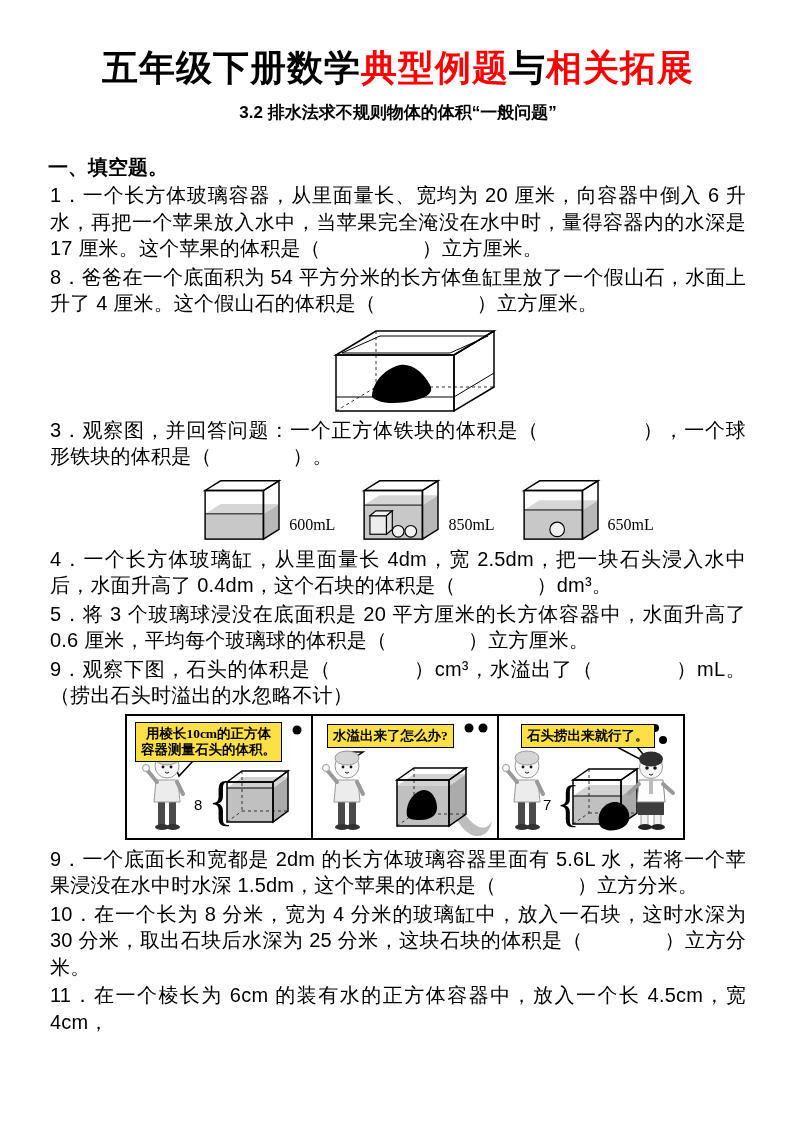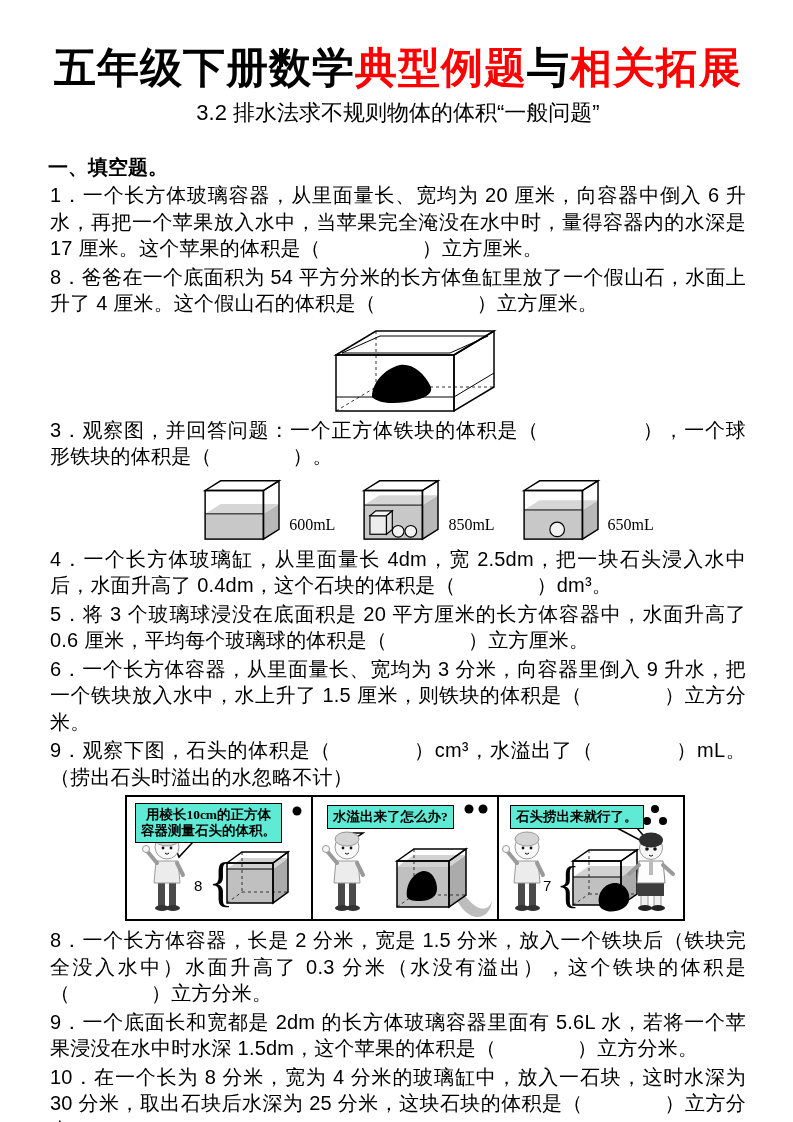--- a/index.html
+++ b/index.html
@@ -1,41 +1,41 @@
 <!DOCTYPE html>
 <html><head>
 <meta charset="utf-8">
 <style>
   html,body{margin:0;padding:0;}
   body{
     width:793px;height:1122px;overflow:hidden;background:#ffffff;
     font-family:"Liberation Sans","DejaVu Sans",sans-serif;color:#000;
   }
   .page{padding:46px 45px 0 48px;}
-  .title{text-align:center;font-size:42px;font-weight:bold;line-height:44px;letter-spacing:1px;white-space:nowrap;}
+  .title{text-align:center;font-size:36px;font-weight:bold;line-height:44px;letter-spacing:1px;white-space:nowrap;}
   .title .red{color:#ff0000;}
-  .subtitle{text-align:center;font-size:22px;line-height:30px;margin-top:8px;}
+  .subtitle{text-align:center;font-size:17px;line-height:30px;margin-top:8px;font-weight:bold;}
   .section{font-size:20px;line-height:26px;margin-top:26px;font-weight:bold;}
   p.q{font-size:20px;line-height:26.5px;margin:2px;text-align:justify;letter-spacing:0.2px;}
 
   
   .fig-tank{text-align:center;padding-left:50px;margin:2px 0 0 0;height:96px;}
 
   
   .fig-beakers{display:flex;justify-content:center;align-items:flex-end;gap:26px;padding-left:60px;margin:3px 0 3px 0;height:70px;}
   .beaker-unit{display:flex;align-items:flex-end;}
   .beaker-label{font-family:"Liberation Serif","DejaVu Serif",serif;font-size:16px;line-height:1;margin-left:3px;padding-bottom:10px;}
 
   
   .comic{width:560px;box-sizing:border-box;border:2px solid #000;display:flex;margin:5px auto 6px auto;transform:translateX(7px);background:#fff;}
   .panel{width:184px;height:122px;position:relative;flex:0 0 auto;}
   .panel + .panel{border-left:2px solid #000;}
   .panel svg{position:absolute;left:0;top:0;}
   .bubble{
-    position:absolute;border:1.5px solid #000;background:#5eead4;
+    position:absolute;border:1.5px solid #000;background:#fde047;
     font-size:13.5px;line-height:16px;padding:3px 5px;text-align:center;
     font-family:"Liberation Serif","DejaVu Serif",serif;font-weight:bold;white-space:nowrap;
   }
   .cube-line{stroke:#000;stroke-width:1.5;fill:none;}
   .dash{stroke:#333;stroke-width:1;fill:none;stroke-dasharray:3,3;}
 </style>
 </head>
 <body>
 
 <div class="page">
@@ -117,21 +117,20 @@
         <polygon class="cube-line" points="62,18 78,8 78,58 62,68"></polygon>
         <line class="cube-line" x1="2" y1="38" x2="62" y2="38" style="stroke-width:1"></line>
         <circle cx="36" cy="58" r="7.5" fill="#f2f2f2" stroke="#000" stroke-width="1.2"></circle>
       </svg>
       <span class="beaker-label">650mL</span>
     </div>
   </div>
 
   <p class="q">4．一个长方体玻璃缸，从里面量长 4dm，宽 2.5dm，把一块石头浸入水中后，水面升高了 0.4dm，这个石块的体积是（　　　　）dm³。</p>
   <p class="q">5．将 3 个玻璃球浸没在底面积是 20 平方厘米的长方体容器中，水面升高了 0.6 厘米，平均每个玻璃球的体积是（　　　　）立方厘米。</p>
-  <p class="q">6．一个长方体容器，从里面量长、宽均为 3 分米，向容器里倒入 9 升水，把一个铁块放入水中，水上升了 1.5 厘米，则铁块的体积是（　　　　）立方分米。</p>
   <p class="q">9．观察下图，石头的体积是（　　　　）cm³，水溢出了（　　　　）mL。（捞出石头时溢出的水忽略不计）</p>
 
   <div class="comic">
 
     <div class="panel">
       <svg width="184" height="122" viewBox="0 0 184 122">
         <circle cx="170" cy="14" r="4.5" fill="#000"></circle>
 
         <polygon points="46,45 66,45 52,60" fill="#fff" stroke="#000" stroke-width="1.5"></polygon>
 
@@ -263,24 +262,23 @@
           <rect x="-2" y="-48" width="4" height="14" fill="#bbbbbb"></rect>
           <line x1="-12" y1="-44" x2="-22" y2="-35" stroke="#9a9a9a" stroke-width="4" stroke-linecap="round"></line>
           <line x1="12" y1="-44" x2="22" y2="-35" stroke="#9a9a9a" stroke-width="4" stroke-linecap="round"></line>
           <circle cx="0" cy="-61" r="11.5" fill="#f6f6f6" stroke="#9a9a9a"></circle>
           <ellipse cx="0" cy="-69" rx="12" ry="7.5" fill="#2e2e2e"></ellipse>
           <circle cx="-4" cy="-60" r="1.8" fill="#111"></circle>
           <circle cx="4" cy="-60" r="1.8" fill="#111"></circle>
           <path d="M -2 -54 Q 0 -51.5 2 -54" stroke="#111" fill="none"></path>
         </g>
       </svg>
-      <div class="bubble" style="left:11px;top:8px;">
+      <div class="bubble" style="left:22px;top:8px;">
         <div>石头捞出来就行了。</div>
       </div>
     </div>
   </div>
 
-  <p class="q">8．一个长方体容器，长是 2 分米，宽是 1.5 分米，放入一个铁块后（铁块完全没入水中）水面升高了 0.3 分米（水没有溢出），这个铁块的体积是（　　　　）立方分米。</p>
   <p class="q">9．一个底面长和宽都是 2dm 的长方体玻璃容器里面有 5.6L 水，若将一个苹果浸没在水中时水深 1.5dm，这个苹果的体积是（　　　　）立方分米。</p>
   <p class="q">10．在一个长为 8 分米，宽为 4 分米的玻璃缸中，放入一石块，这时水深为 30 分米，取出石块后水深为 25 分米，这块石块的体积是（　　　　）立方分米。</p>
   <p class="q">11．在一个棱长为 6cm 的装有水的正方体容器中，放入一个长 4.5cm，宽 4cm，</p>
 
 </div>
 
 </body></html>

